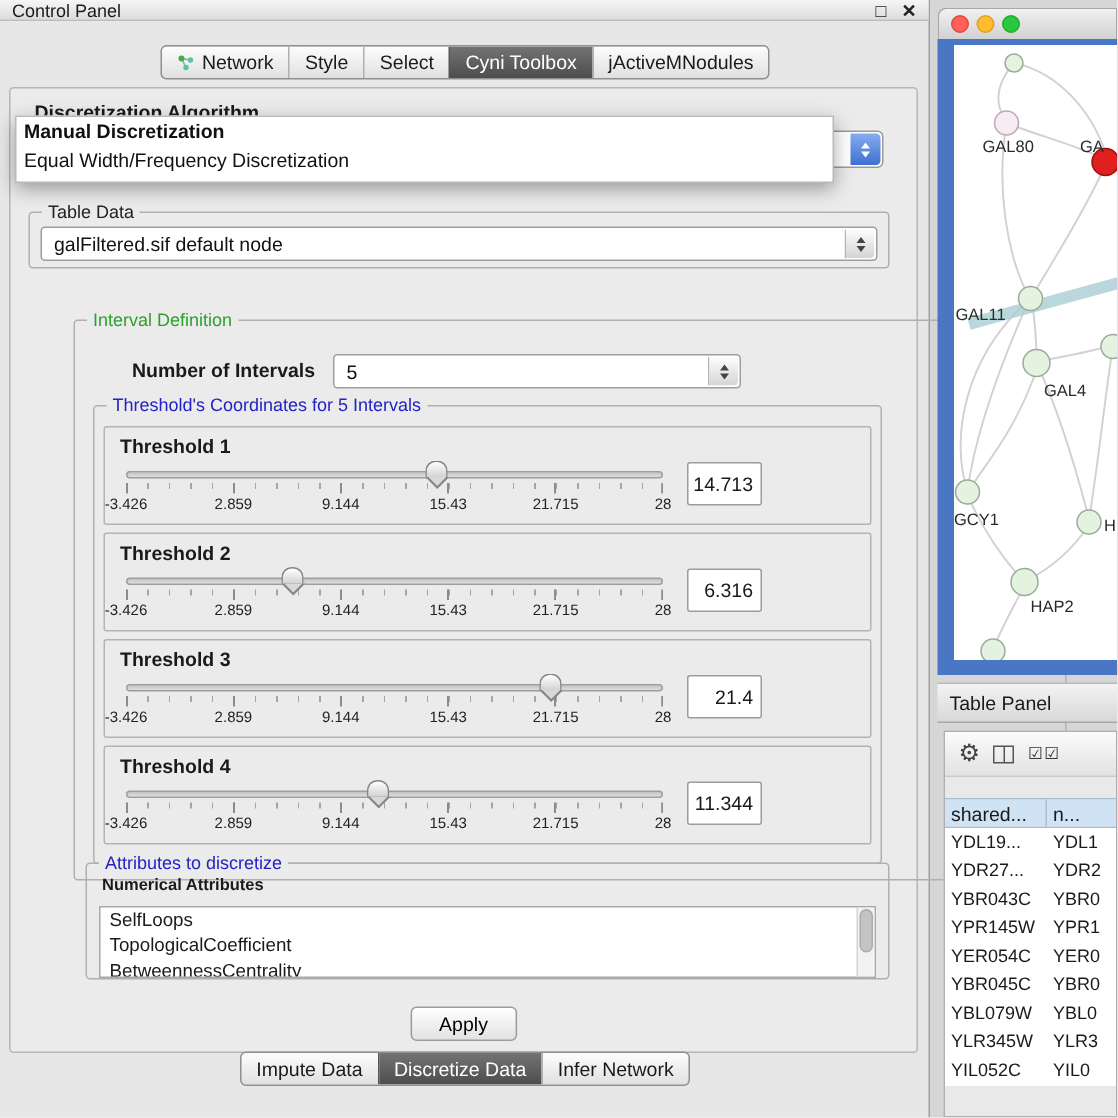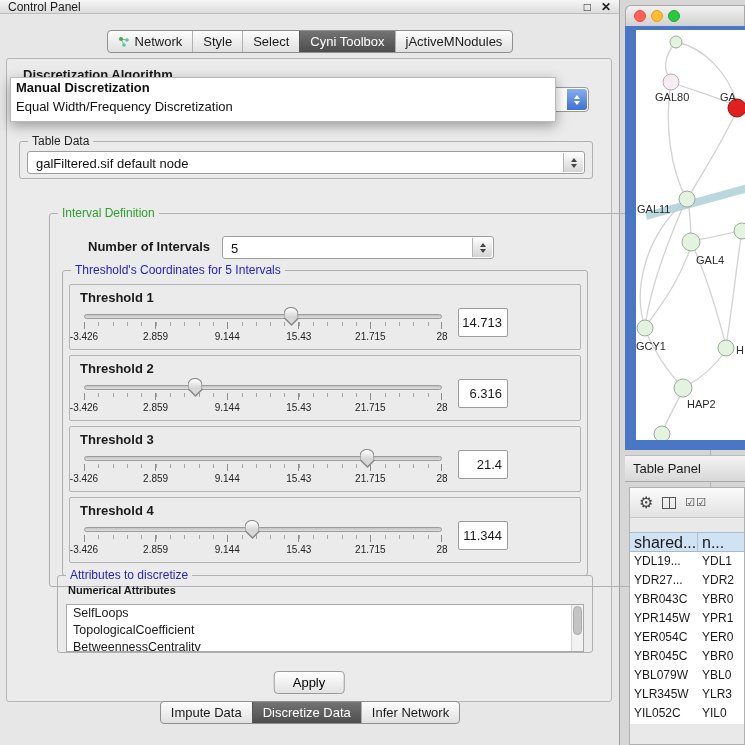--- a/index.html
+++ b/index.html
@@ -124,21 +124,21 @@
         border-bottom:1px solid #a8a8a8; line-height:25px; padding-left:8px; font-size:13px; }
   .tablewin { position:absolute; left:629px; top:487px; width:116px; height:258px;
         background:#e9e9e9; border:1px solid #b0b0b0; }
   .table-toolbar { height:30px; background:linear-gradient(#fbfbfb,#e2e2e2);
         border-bottom:1px solid #c9c9c9; display:flex; align-items:center; gap:9px; padding-left:9px; }
   .tb-gear { font-size:16px; color:#444; line-height:1; }
   .tb-colicon { width:14px; height:12px; border:1px solid #555;
         background:linear-gradient(90deg,#555,#555) center/1px 100% no-repeat; }
   .tb-checks { font-size:11px; color:#333; letter-spacing:1px; }
   .thead { display:flex; height:20px; margin-top:14px; border-top:1px solid #a5bccd; border-bottom:1px solid #a5bccd; }
-  .th { background:#cfe3f4; font-size:16px; line-height:19px; padding-left:4px; overflow:hidden; white-space:nowrap; }
+  .th { background:#cfe3f4; font-size:13px; line-height:19px; padding-left:4px; overflow:hidden; white-space:nowrap; }
   .col1 { width:68px; flex:none; border-right:1px solid #aac2d4; }
   .col2 { flex:1; }
   .tbody { background:#fff; height:172px; overflow:hidden; }
   .tr { display:flex; height:19px; line-height:19px; font-size:12px; }
   .td { overflow:hidden; white-space:nowrap; padding-left:4px; }
   .td.col1 { border-right:none; }
 </style>
 </head>
 <body>
 

